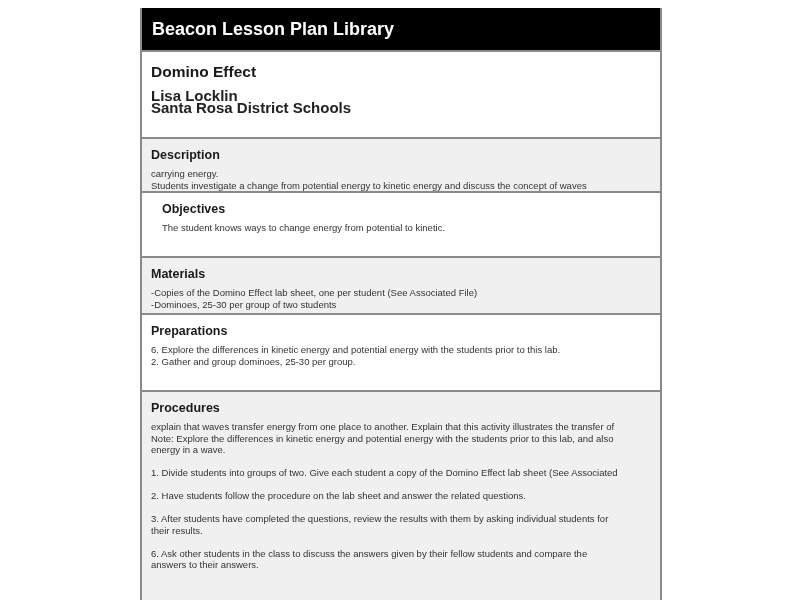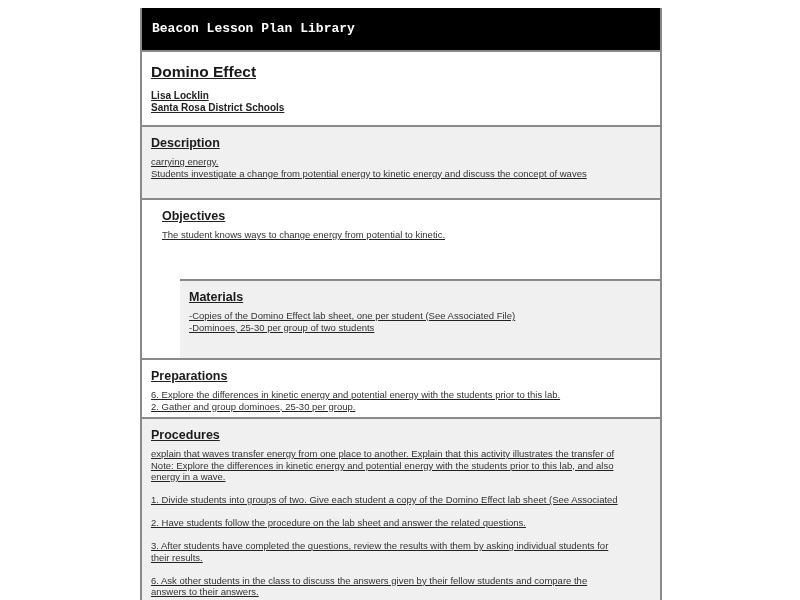--- a/index.html
+++ b/index.html
@@ -4,72 +4,72 @@
 <style>
   html, body { margin: 0; padding: 0; background: #ffffff; }
   body { width: 800px; height: 600px; overflow: hidden; position: relative; font-family: "Liberation Sans", sans-serif; color: #222; }
   .frame {
     position: absolute; left: 140px; top: 8px; width: 518px;
     border-left: 2px solid #8a8a8a; border-right: 2px solid #8a8a8a;
     background: #fff;
   }
   .header {
     background: #000; color: #fff; height: 42px;
-    font-weight: bold; font-size: 13px;
-    padding-left: 10px; line-height: 42px; font-family: Liberation Mono, monospace;
+    font-weight: bold; font-size: 18px;
+    padding-left: 10px; line-height: 42px;
   }
-  .section { border-top: 2px solid #8a8a8a; padding: 6px 10px 0 9px; box-sizing: border-box; text-decoration: underline; }
+  .section { border-top: 2px solid #8a8a8a; padding: 6px 10px 0 9px; box-sizing: border-box; }
   .section.white { background: #ffffff; }
   .section.gray { background: #f0f0f0; }
   .title { font-size: 15.5px; font-weight: bold; color: #1a1a1a; margin-top: 5px; }
-  .author { font-size: 10px; font-weight: bold; color: #222; line-height: 12px; margin-top: 9px; }
+  .author { font-size: 15px; font-weight: bold; color: #222; line-height: 12px; margin-top: 9px; }
   .sec-h { font-size: 12.5px; font-weight: bold; color: #1a1a1a; margin-top: 3px; }
   .sec-p { font-size: 9.5px; color: #333; line-height: 11.5px; margin-top: 6px; }
   .gap { height: 11.5px; }
 </style>
 </head>
 <body>
 
 <div class="frame">
   <div class="header">
     <span>Beacon Lesson Plan Library</span>
   </div>
 
   <div class="section white" style="height:75px;">
     <div class="title">Domino Effect</div>
     <div class="author">
       <div>Lisa Locklin</div>
       <div>Santa Rosa District Schools</div>
     </div>
   </div>
 
-  <div class="section gray" style="height:73px;">
+  <div class="section gray" style="height:54px;margin-top:12px;">
     <div class="sec-h">Description</div>
     <div class="sec-p">
       <div>carrying energy.</div>
       <div>Students investigate a change from potential energy to kinetic energy and discuss the concept of waves</div>
     </div>
   </div>
 
-  <div class="section white" style="height:81px;padding-left:20px;">
+  <div class="section white" style="height:65px;padding-left:20px;">
     <div class="sec-h">Objectives</div>
     <div class="sec-p">
       <div>The student knows ways to change energy from potential to kinetic.</div>
     </div>
   </div>
 
-  <div class="section gray" style="height:79px;margin-left:38px;">
+  <div class="section gray" style="height:57px;">
     <div class="sec-h">Materials</div>
     <div class="sec-p">
       <div>-Copies of the Domino Effect lab sheet, one per student (See Associated File)</div>
       <div>-Dominoes, 25-30 per group of two students</div>
     </div>
   </div>
 
-  <div class="section white" style="height:59px;">
+  <div class="section white" style="height:77px;">
     <div class="sec-h">Preparations</div>
     <div class="sec-p">
       <div>6. Explore the differences in kinetic energy and potential energy with the students prior to this lab.</div>
       <div>2. Gather and group dominoes, 25-30 per group.</div>
     </div>
   </div>
 
   <div class="section gray" style="height:220px;">
     <div class="sec-h">Procedures</div>
     <div class="sec-p">

